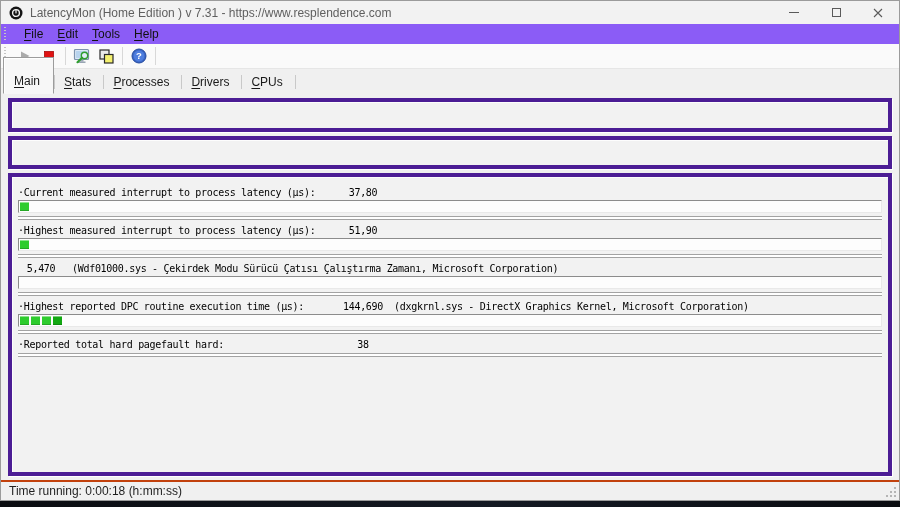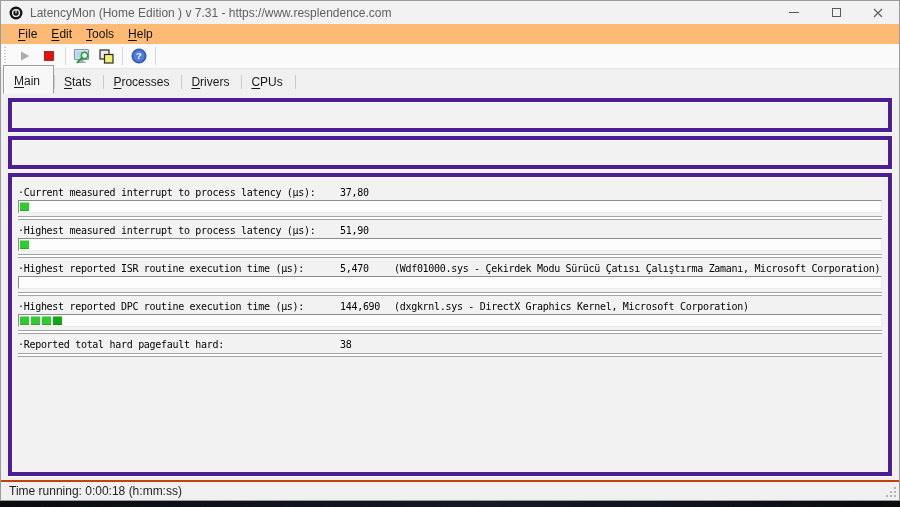--- a/index.html
+++ b/index.html
@@ -13,55 +13,55 @@
   .titlebar { height:23px; background:#f2f2f2; display:flex; align-items:center;
               padding-left:8px; flex:0 0 auto; }
   .app-icon { width:14px; height:14px; flex:0 0 auto; }
   .title-text { font-size:12px; color:#5f5f5f; margin-left:7px; white-space:nowrap; }
   .win-controls { margin-left:auto; display:flex; height:100%; }
   .win-btn { width:42px; height:100%; display:flex; align-items:center; justify-content:center; }
   .glyph-min { width:10px; height:1px; background:#5a5a5a; display:block; }
   .glyph-max { width:9px; height:9px; border:1px solid #5a5a5a; display:block; }
 
   
-  .menubar { height:20px; background:#fdba74; display:flex; align-items:center;
-             padding-left:10px; position:relative; flex:0 0 auto; }
+  .menubar { height:20px; background:#8b5cf6; display:flex; align-items:center;
+             padding-left:16px; position:relative; flex:0 0 auto; }
   .gripper { position:absolute; left:3px; top:3px; bottom:3px; width:2px;
              background:repeating-linear-gradient(180deg,#c4c4c4 0 1px,transparent 1px 3px); }
   .menu-item { font-size:12px; color:#111; padding:2px 7px; cursor:default; }
   .u { text-decoration:underline; text-underline-offset:2px; }
 
   
   .toolbar { height:25px; background:#fafafa; display:flex; align-items:center;
              padding-left:12px; position:relative; border-bottom:1px solid #e6e6e6; flex:0 0 auto; }
   .tb-btn { width:24px; height:22px; display:flex; align-items:center; justify-content:center; }
   .tb-sep { width:1px; height:18px; background:#d8d8d8; margin:0 4px; }
 
   
   .tabstrip { height:24px; background:#f0f0f0; display:flex; align-items:flex-end;
               padding:2px 0 0 2px; flex:0 0 auto; }
   .tab { font-size:12px; color:#1a1a1a; padding:4px 12px 4px 9px; position:relative; }
   .tab.active { background:#f7f7f7; border:1px solid #9c9c9c; border-bottom-color:#f7f7f7;
-                box-shadow:inset 1px 1px 0 #ffffff; padding:8px 13px 5px 10px; margin-bottom:-1px; }
+                box-shadow:inset 1px 1px 0 #ffffff; padding:16px 13px 5px 10px; margin-bottom:-1px; }
   .tab-sep { width:1px; height:14px; background:#c9c9c9; margin-bottom:4px; }
 
   
   .content { flex:1 1 auto; padding:5px 7px 4px 7px; display:flex; flex-direction:column; }
   .panel { border:4px solid #4c1d95; background:#f2f2f2;
            box-shadow:1px 1px 0 #ffffff, inset 1px 1px 0 #fdfdfd; }
   .mono { font-family:"DejaVu Sans Mono", monospace; font-size:10px; line-height:15px;
           letter-spacing:-0.3px; color:#000; white-space:pre; }
 
   .panel-info { height:34px; padding:2px 6px; margin-bottom:4px; }
   .panel-conclusion { height:33px; padding:5px 6px; margin-bottom:4px; }
   .panel-metrics { flex:1 1 auto; padding:5px 6px; overflow:hidden; }
 
   .trow { display:flex; }
   .trow .lbl { width:322px; flex:0 0 auto; }
-  .trow .val { width:46px; flex:0 0 auto; text-align:left; }
+  .trow .val { width:46px; flex:0 0 auto; text-align:center; }
   .trow .inf { margin-left:8px; white-space:pre; }
 
   .metric-text { height:13px; margin-top:3px; }
   .pbar { height:13px; margin-top:2px; border:1px solid #8c8c8c;
           border-right-color:#e9e9e9; border-bottom-color:#e9e9e9;
           background:#fdfdfd; display:flex; align-items:stretch; padding:1px; }
   .seg { width:9px; margin-right:2px; flex:0 0 auto;
          box-shadow:inset 0 1px 0 rgba(255,255,255,.45), inset 0 -1px 0 rgba(0,0,0,.18); }
   .divider { height:4px; margin-top:3px; margin-bottom:1px; background:#ffffff;
              border-top:1px solid #a3a3a3; border-bottom:1px solid #a3a3a3; }
@@ -197,21 +197,20 @@
           <span class="inf"></span>
         </div>
         <div class="pbar">
             <span class="seg" style="background: rgb(46, 204, 46);"></span>
           </div>
         <div class="divider"></div>
       </div>
 
       <div class="metric">
         <div class="mono metric-text trow">
-          <span class="lbl">·Highest reported ISR routine execution time (µs):</span>
           <span class="val">5,470</span>
           <span class="inf">(Wdf01000.sys - Çekirdek Modu Sürücü Çatısı Çalıştırma Zamanı, Microsoft Corporation)</span>
         </div>
         <div class="pbar"></div>
         <div class="divider"></div>
       </div>
 
       <div class="metric">
         <div class="mono metric-text trow">
           <span class="lbl">·Highest reported DPC routine execution time (µs):</span>

